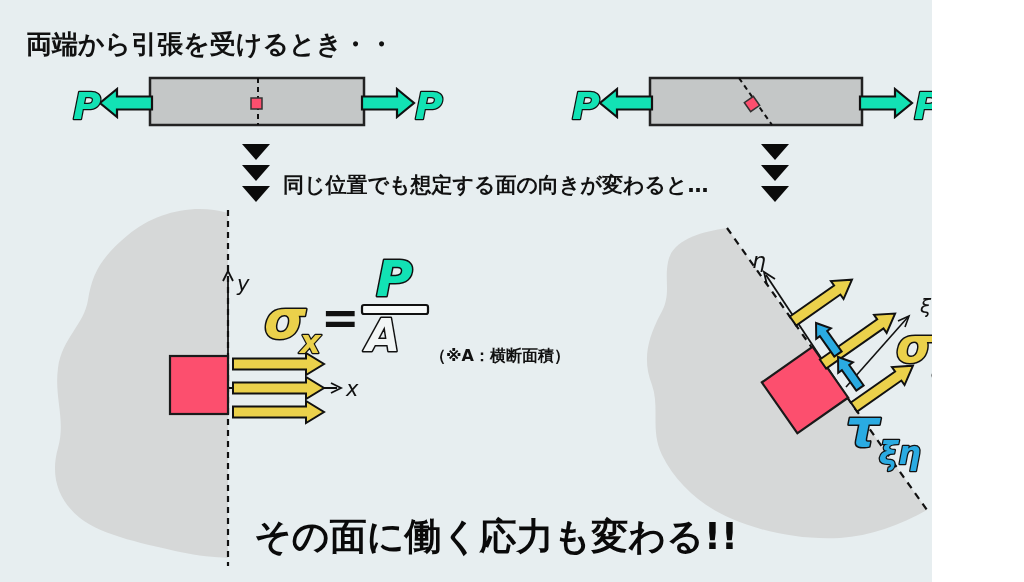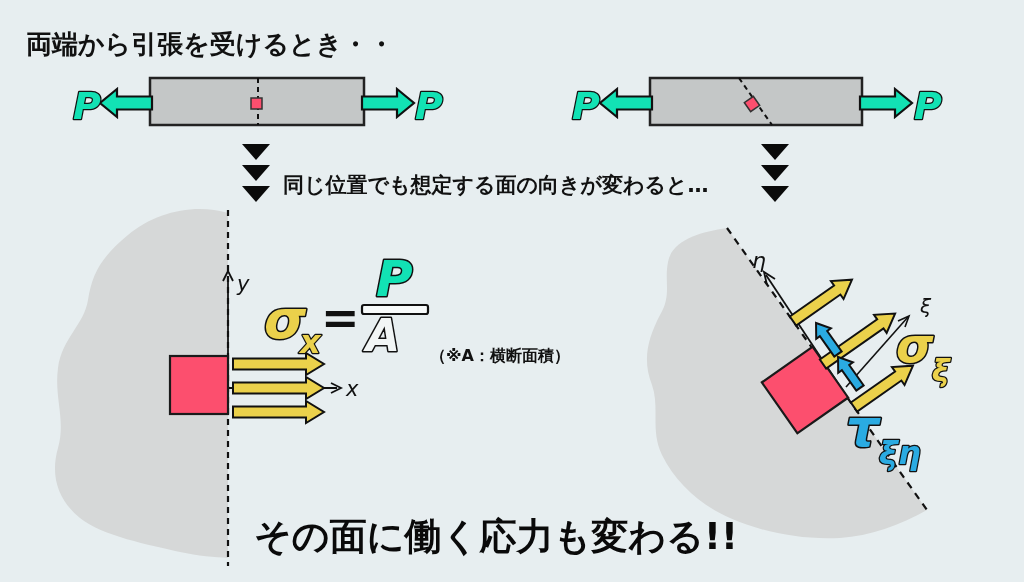--- a/index.html
+++ b/index.html
@@ -1,17 +1,17 @@
 <!DOCTYPE html>
 <html><head>
 <meta charset="utf-8">
 <style>
   html,body{margin:0;padding:0;}
   body{font-family:"DejaVu Sans",sans-serif;}
-  .canvas{position:relative;width:1024px;height:582px;background:#e7eef0;overflow:hidden;}
+  .canvas{position:relative;width:932px;height:582px;background:#e7eef0;overflow:hidden;}
   svg{display:block;}
   text{font-family:"DejaVu Sans",sans-serif;}
 </style>
 </head>
 <body>
 
 <div class="canvas">
 <svg width="1024" height="582" viewBox="0 0 1024 582" xmlns="http://www.w3.org/2000/svg">
 
   <rect x="0" y="0" width="1024" height="582" fill="#e7eef0"></rect>

